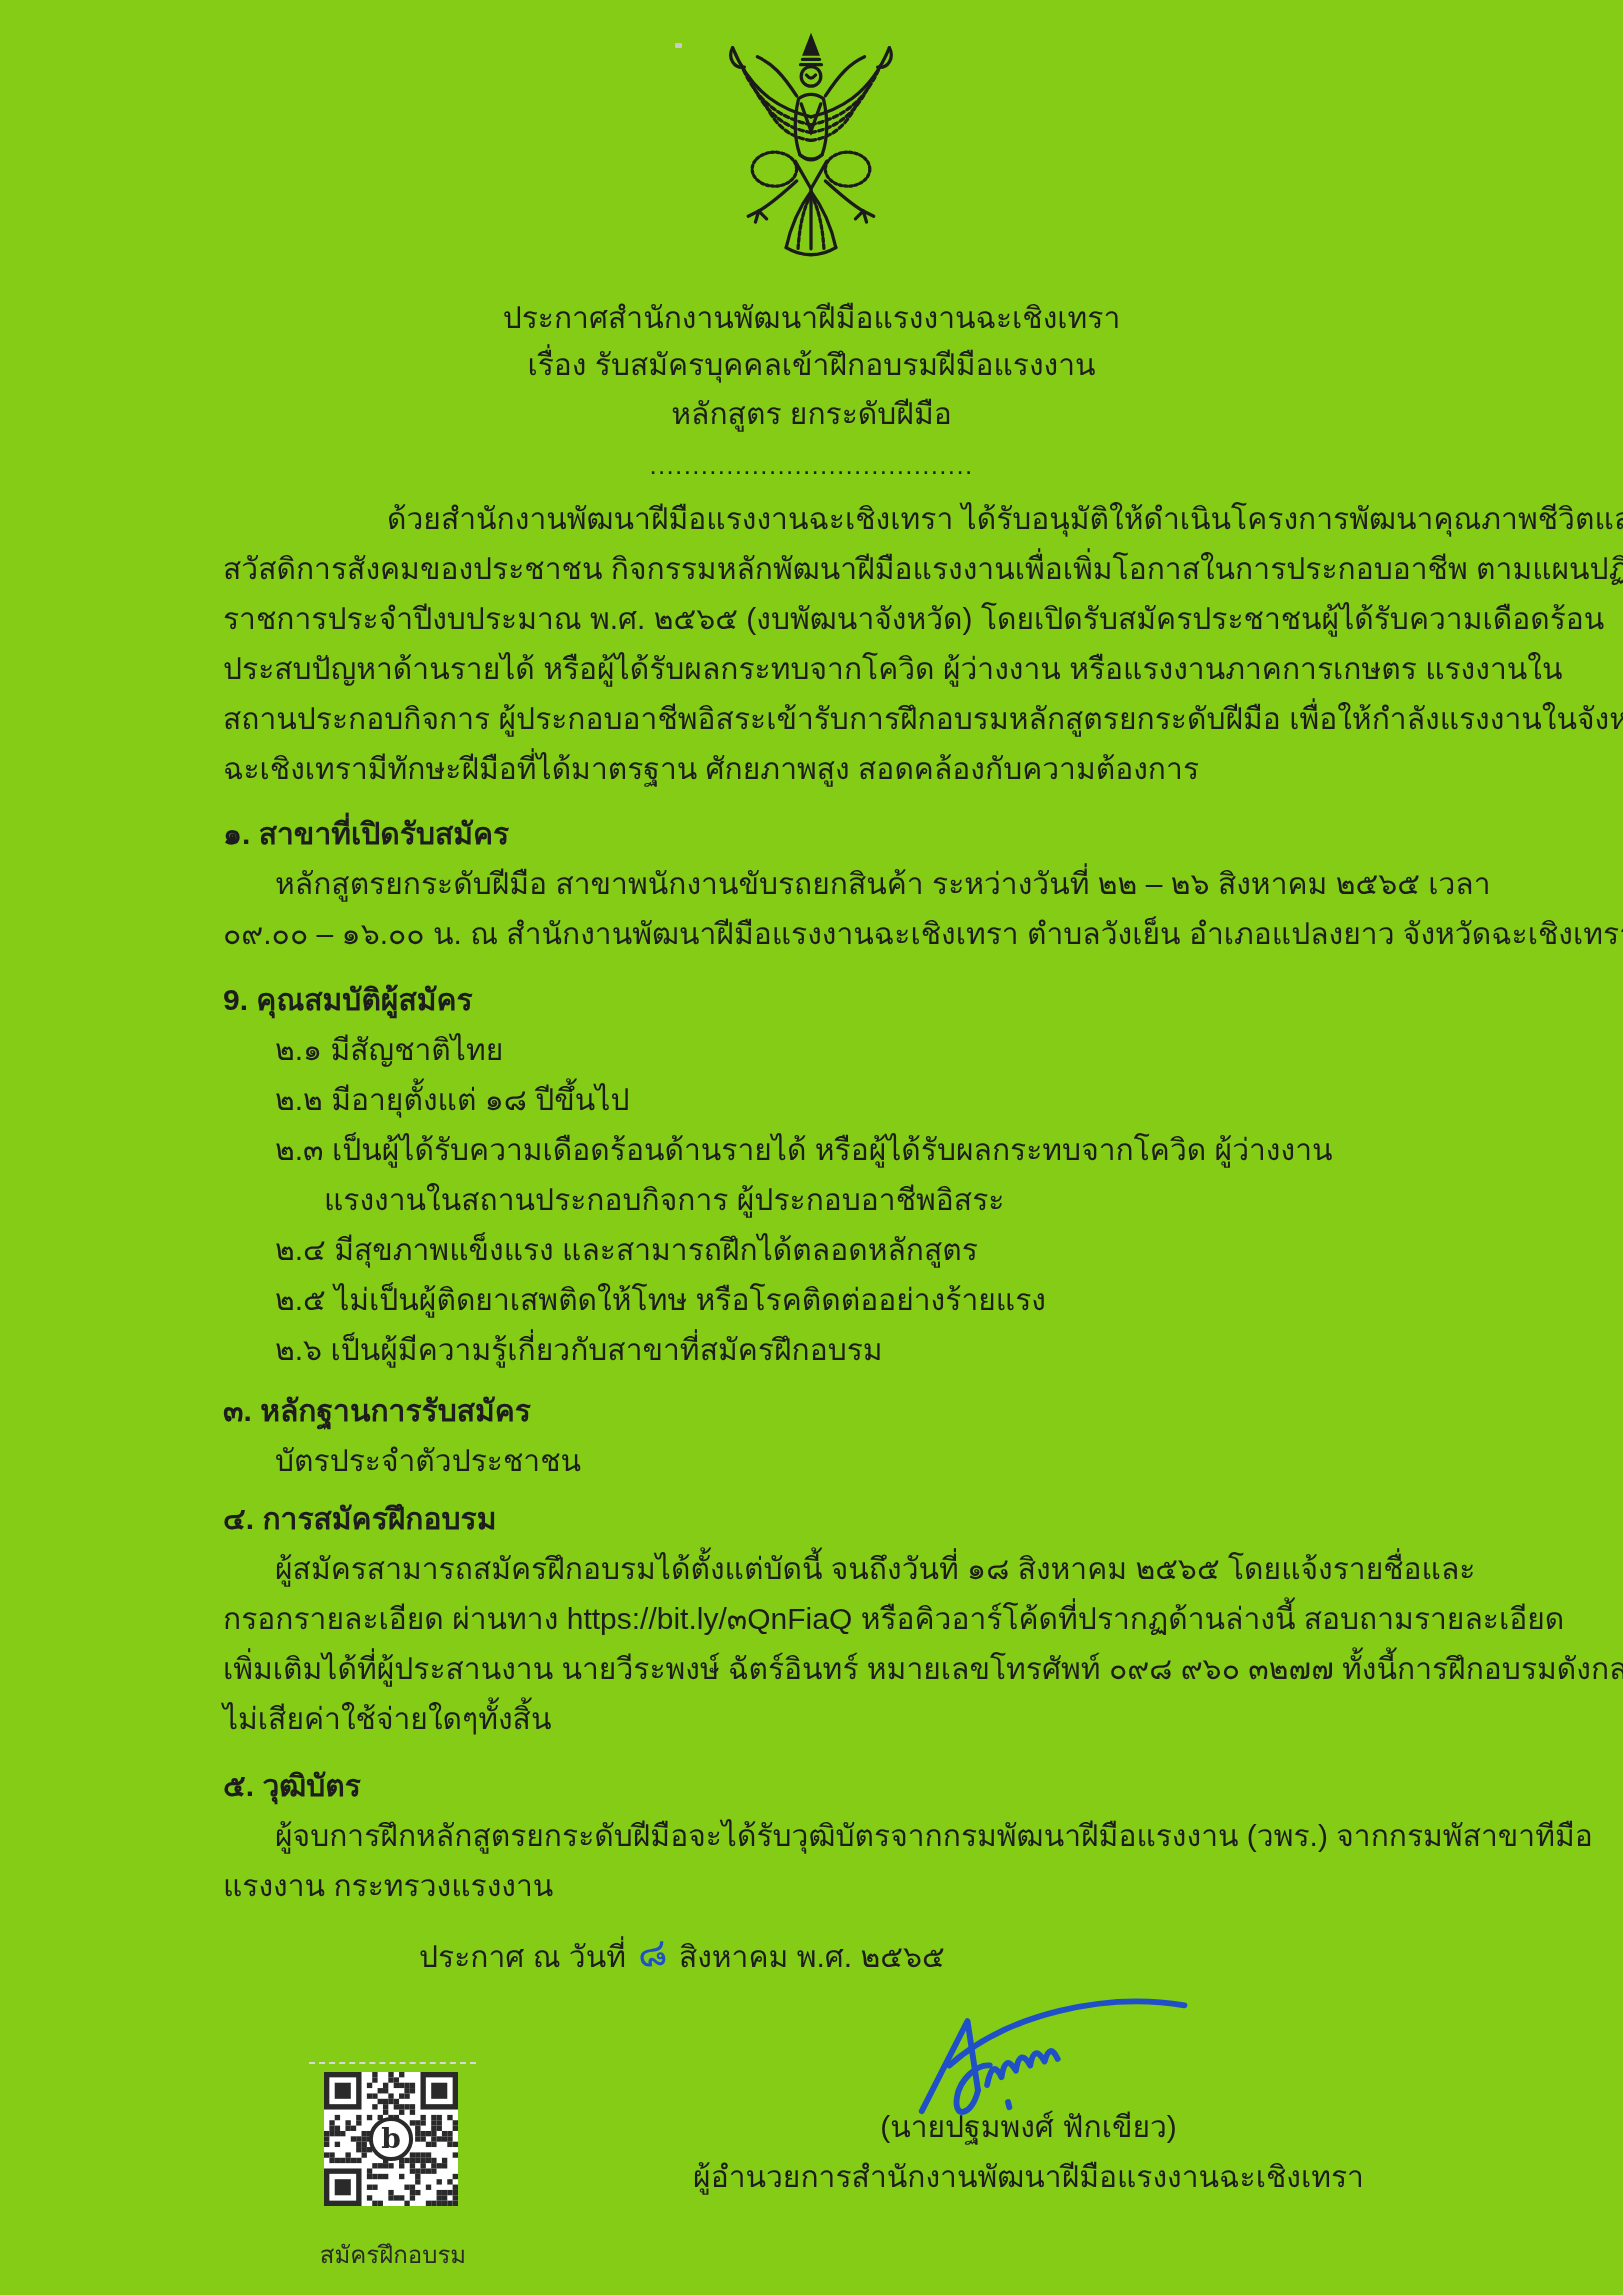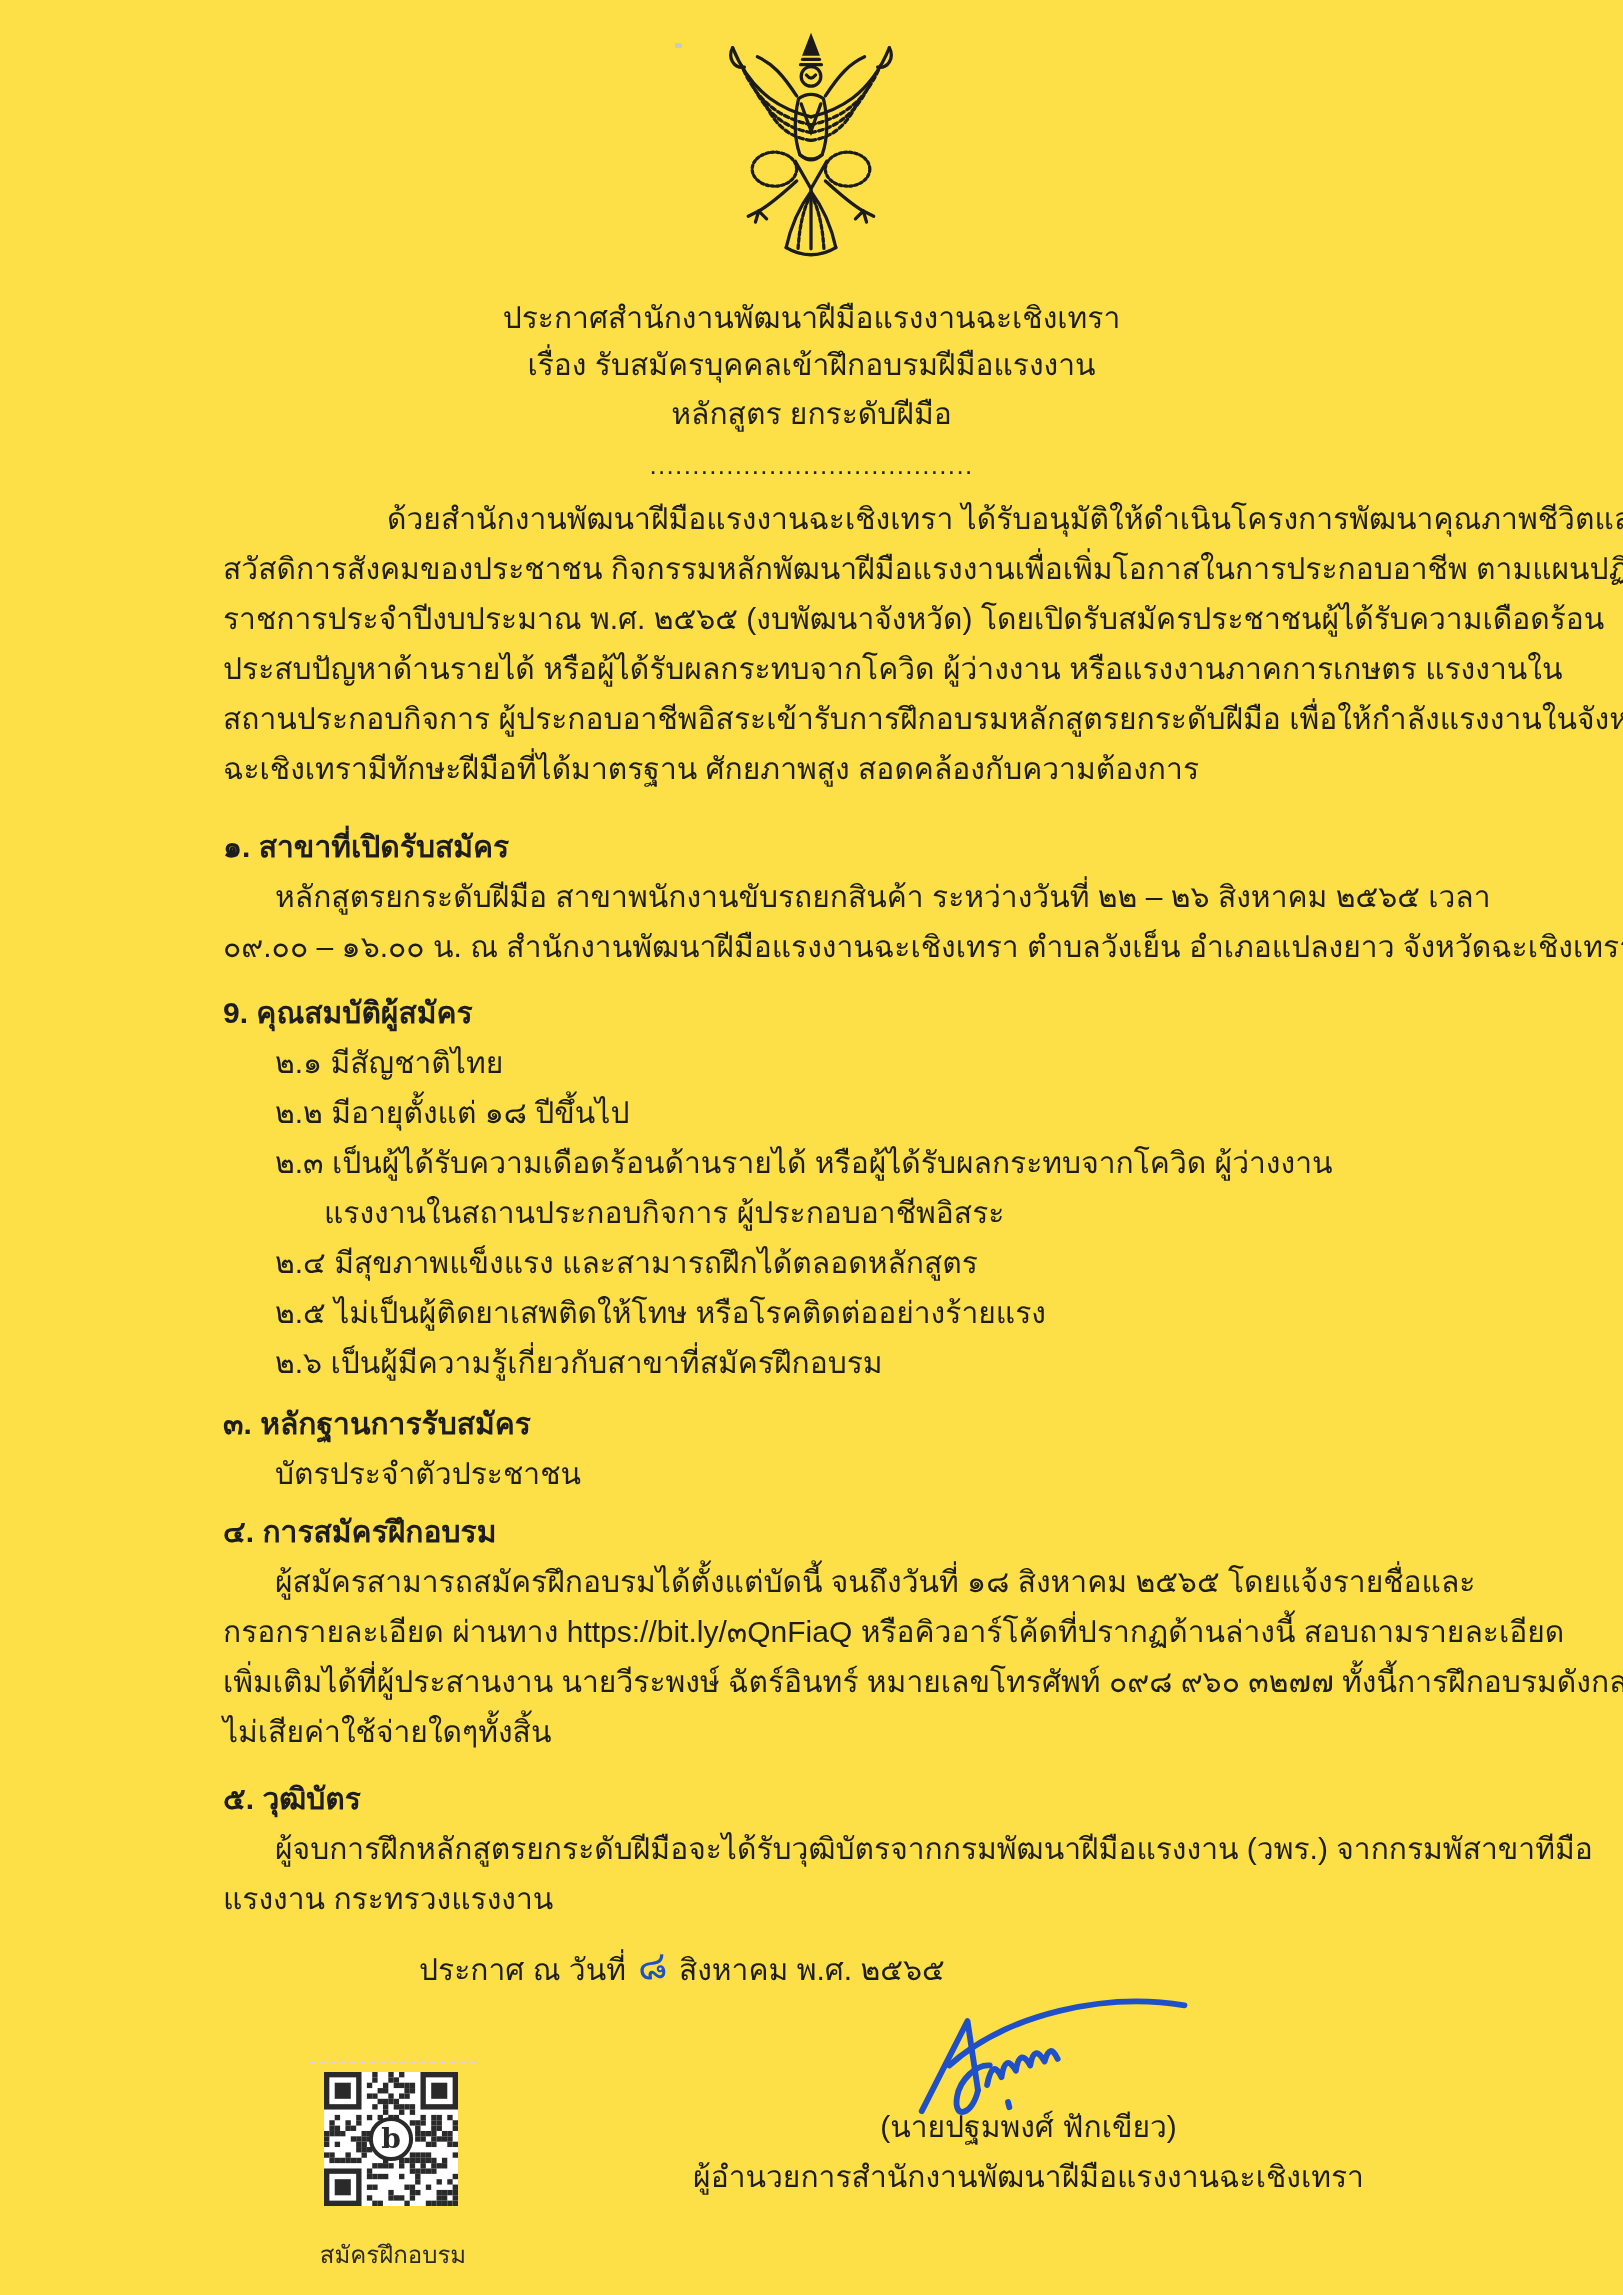--- a/index.html
+++ b/index.html
@@ -1,19 +1,19 @@
 <!DOCTYPE html>
 <html style="font-size:10.5px"><head>
 <meta charset="utf-8">
 <style>
   html,body{margin:0;padding:0;background:#ffffff;}
   .page{
     position:relative;
     width:1623px;height:2295px;
-    background:#fde047;
+    background:#84cc16;
     font-family:"Liberation Sans","DejaVu Sans",sans-serif;
     color:#1d1d1d;
     overflow:hidden;
   }
   
   .emblem{position:absolute;left:713px;top:31px;width:196px;height:243px;}
   .speck{position:absolute;left:675px;top:43px;width:6.5px;height:4.6px;background:#c9c9c9;border-radius:1.3px;}
 
   
   .tline{position:absolute;left:0;width:100%;text-align:center;font-size:31px;white-space:nowrap;}
@@ -22,21 +22,21 @@
   .t3{top:389px;}
   .dots{top:450px;font-size:26px;letter-spacing:1.3px;color:#222;}
 
   
   .body-flow{position:absolute;left:223px;top:494px;width:1185px;}
   .line{font-size:30px;line-height:50px;white-space:nowrap;}
   .heading{font-weight:700;}
   .ind80{padding-left:52px;}
   .ind155{padding-left:101px;}
   .ind250{padding-left:164px;}
-  .mt23{margin-top:28px;} .mt24{margin-top:15.7px;} .mt18{margin-top:11.8px;}
+  .mt23{margin-top:15px;} .mt24{margin-top:15.7px;} .mt18{margin-top:11.8px;}
   .mt11{margin-top:7.2px;} .mt27{margin-top:17.7px;} .mt32{margin-top:21px;}
 
   .date-line{padding-left:196px;display:flex;align-items:center;}
   .hand-day{
     color:#2050c8;font-size:38px;font-weight:400;
     display:inline-block;transform:rotate(-7deg) translateY(-3.9px);
     margin:0 10.5px 0 11.8px;
     font-family:"DejaVu Serif",serif;
   }
   .date-suffix{margin-left:1.3px;}

